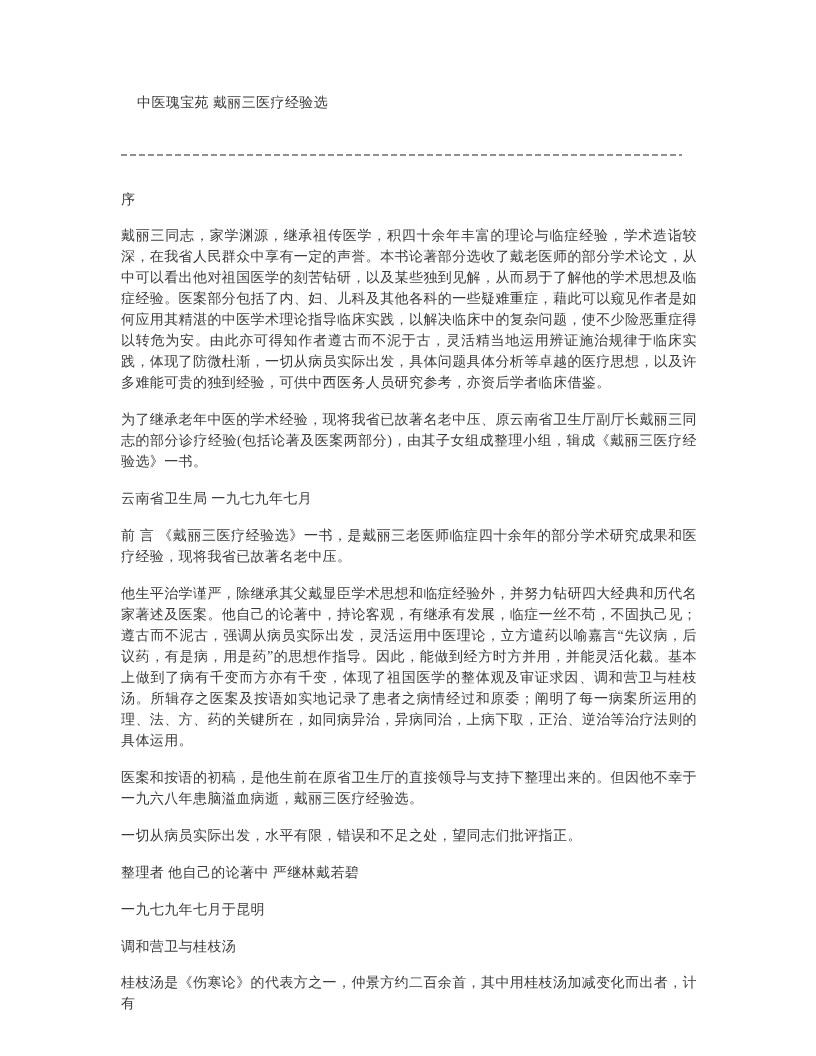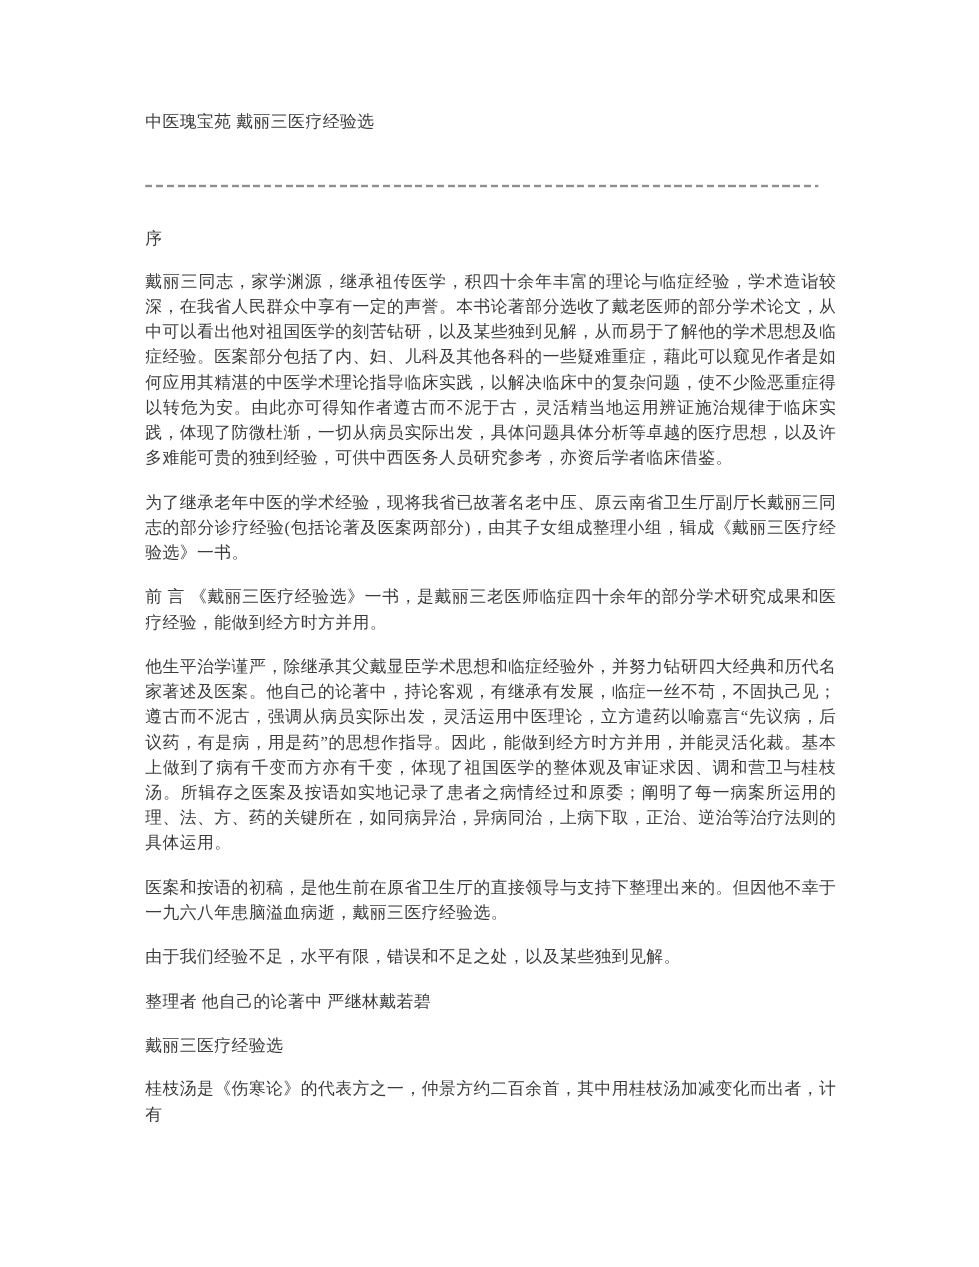--- a/index.html
+++ b/index.html
@@ -20,21 +20,21 @@
     color: #3b3b3b;
     overflow: hidden;
   }
   .para {
     margin: 0 0 16px 0;
     text-align: justify;
     letter-spacing: 0.4px;
     word-break: break-all;
   }
   .page-header {
-    margin: 0 0 41px 0;
+    margin: 0 0 41px 16px;
   }
   .divider {
     width: 561px;
     height: 2px;
     background: repeating-linear-gradient(90deg, #8f8f8f 0px, #8f8f8f 6px, transparent 6px, transparent 9px);
     margin: 0 0 33px 0;
   }
   .heading {
     margin: 0 0 15px 0;
   }
@@ -47,30 +47,32 @@
   <p class="para page-header">中医瑰宝苑 戴丽三医疗经验选</p>
 
   <div class="divider"></div>
 
   <p class="para heading">序</p>
 
   <p class="para">戴丽三同志，家学渊源，继承祖传医学，积四十余年丰富的理论与临症经验，学术造诣较深，在我省人民群众中享有一定的声誉。本书论著部分选收了戴老医师的部分学术论文，从中可以看出他对祖国医学的刻苦钻研，以及某些独到见解，从而易于了解他的学术思想及临症经验。医案部分包括了内、妇、儿科及其他各科的一些疑难重症，藉此可以窥见作者是如何应用其精湛的中医学术理论指导临床实践，以解决临床中的复杂问题，使不少险恶重症得以转危为安。由此亦可得知作者遵古而不泥于古，灵活精当地运用辨证施治规律于临床实践，体现了防微杜渐，一切从病员实际出发，具体问题具体分析等卓越的医疗思想，以及许多难能可贵的独到经验，可供中西医务人员研究参考，亦资后学者临床借鉴。</p>
 
   <p class="para">为了继承老年中医的学术经验，现将我省已故著名老中压、原云南省卫生厅副厅长戴丽三同志的部分诊疗经验(包括论著及医案两部分)，由其子女组成整理小组，辑成《戴丽三医疗经验选》一书。</p>
 
+  <p class="para">云南省卫生局 一九七九年七月</p>
 
-  <p class="para">前 言 《戴丽三医疗经验选》一书，是戴丽三老医师临症四十余年的部分学术研究成果和医疗经验，能做到经方时方并用。</p>
+  <p class="para">前 言 《戴丽三医疗经验选》一书，是戴丽三老医师临症四十余年的部分学术研究成果和医疗经验，现将我省已故著名老中压。</p>
 
   <p class="para">他生平治学谨严，除继承其父戴显臣学术思想和临症经验外，并努力钻研四大经典和历代名家著述及医案。他自己的论著中，持论客观，有继承有发展，临症一丝不苟，不固执己见；遵古而不泥古，强调从病员实际出发，灵活运用中医理论，立方遣药以喻嘉言“先议病，后议药，有是病，用是药”的思想作指导。因此，能做到经方时方并用，并能灵活化裁。基本上做到了病有千变而方亦有千变，体现了祖国医学的整体观及审证求因、调和营卫与桂枝汤。所辑存之医案及按语如实地记录了患者之病情经过和原委；阐明了每一病案所运用的理、法、方、药的关键所在，如同病异治，异病同治，上病下取，正治、逆治等治疗法则的具体运用。</p>
 
   <p class="para">医案和按语的初稿，是他生前在原省卫生厅的直接领导与支持下整理出来的。但因他不幸于一九六八年患脑溢血病逝，戴丽三医疗经验选。</p>
 
 
-  <p class="para">由于我们经验不足，水平有限，错误和不足之处，以及某些独到见解。</p>
+  <p class="para">一切从病员实际出发，水平有限，错误和不足之处，望同志们批评指正。</p>
 
   <p class="para">整理者 他自己的论著中 严继林戴若碧</p>
 
+  <p class="para">一九七九年七月于昆明</p>
 
-  <p class="para heading">戴丽三医疗经验选</p>
+  <p class="para heading">调和营卫与桂枝汤</p>
 
   <p class="para">桂枝汤是《伤寒论》的代表方之一，仲景方约二百余首，其中用桂枝汤加减变化而出者，计有</p>
 
 </div>
 
 </body></html>

